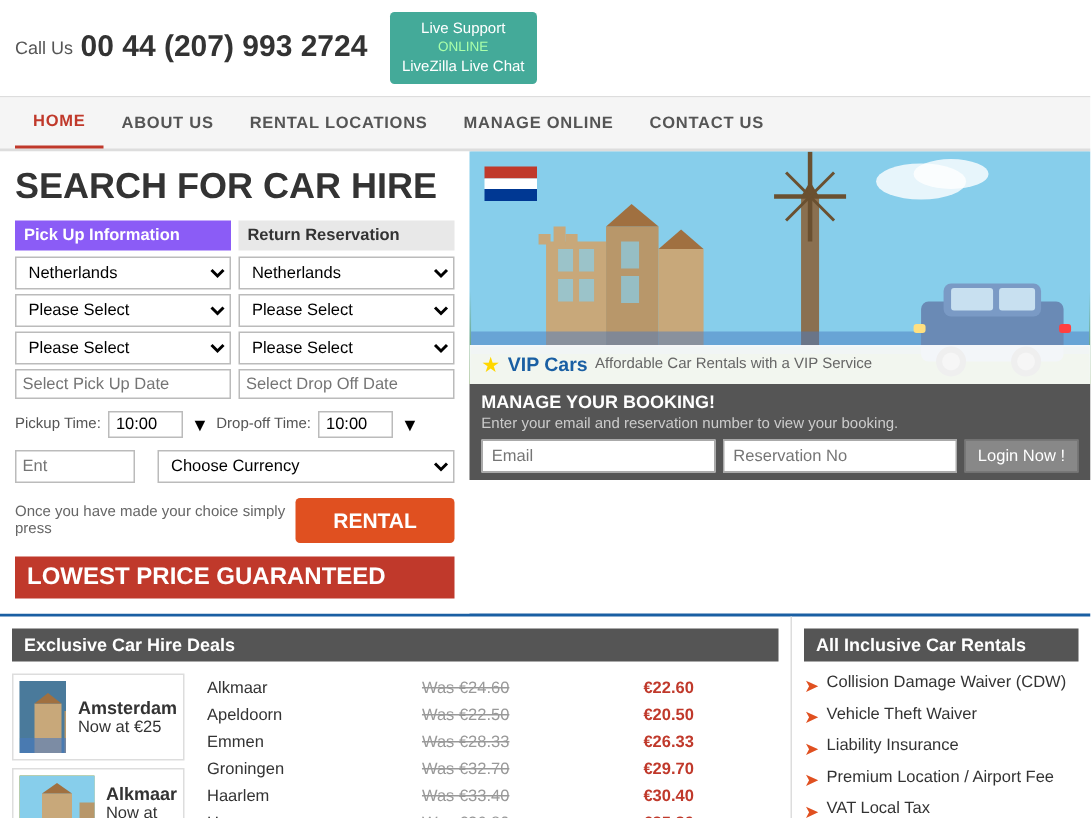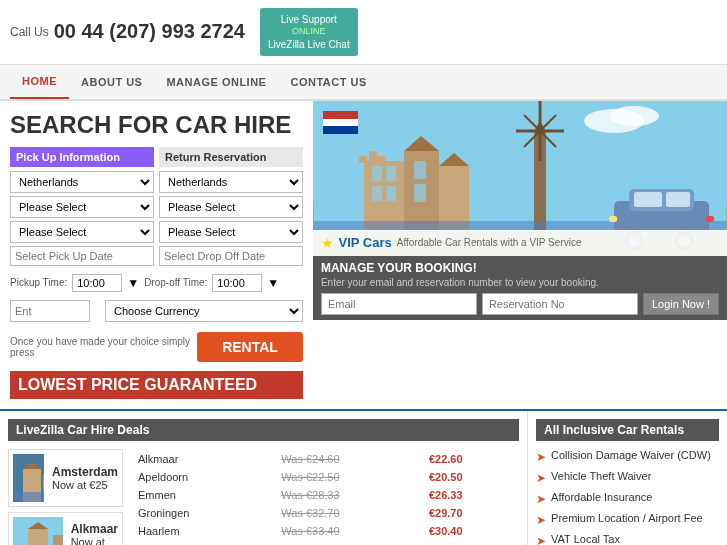--- a/index.html
+++ b/index.html
@@ -96,20 +96,21 @@
       <div>Live Support</div>
       <div class="online">ONLINE</div>
       <div>LiveZilla Live Chat</div>
     </div>
   </div>
 </div>
 
 <div class="nav">
   <a href="#" class="active">HOME</a>
   <a href="#">ABOUT US</a>
+  <a href="#">RENTAL LOCATIONS</a>
   <a href="#">MANAGE ONLINE</a>
   <a href="#">CONTACT US</a>
 </div>
 
 <div class="main">
 
   <div class="left-panel">
     <div class="search-title">SEARCH FOR CAR HIRE</div>
     <div class="search-form">
       <div class="form-cols">
@@ -242,21 +243,21 @@
         <input type="text" placeholder="Reservation No" style="flex: 1 1 0%; padding: 4px 6px; border: 1px solid rgb(170, 170, 170); font-size: 11px;">
         <button style="background:#888;color:#fff;border:1px solid #777;padding:4px 8px;font-size:11px;cursor:pointer;white-space:nowrap;">Login Now !</button>
       </div>
     </div>
   </div>
 </div>
 
 <div class="bottom">
 
   <div class="deals-section">
-    <div class="deals-title">LiveZilla Car Hire Deals</div>
+    <div class="deals-title">Exclusive Car Hire Deals</div>
     <div style="display:flex;gap:8px;">
 
       <div style="width:115px;">
         <div class="city-card">
           <div style="width:100px;height:48px;background:linear-gradient(135deg,#4a7a9b,#6a9ab5,#8ab5c5);position:relative;overflow:hidden;">
             <svg width="100" height="48" viewBox="0 0 100 48">
               <rect width="100" height="48" fill="#4a7a9b"></rect>
               <rect x="10" y="15" width="18" height="33" fill="#c8a87a"></rect>
               <polygon points="10,15 19,8 28,15" fill="#a07040"></polygon>
               <rect x="30" y="20" width="15" height="28" fill="#b8976a"></rect>
@@ -343,21 +344,21 @@
         <div class="sidebar-item">
           <span class="arrow">➤</span>
           <span>Collision Damage Waiver (CDW)</span>
         </div>
         <div class="sidebar-item">
           <span class="arrow">➤</span>
           <span>Vehicle Theft Waiver</span>
         </div>
         <div class="sidebar-item">
           <span class="arrow">➤</span>
-          <span>Affordable Insurance</span>
+          <span>Liability Insurance</span>
         </div>
         <div class="sidebar-item">
           <span class="arrow">➤</span>
           <span>Premium Location / Airport Fee</span>
         </div>
         <div class="sidebar-item">
           <span class="arrow">➤</span>
           <span>VAT Local Tax</span>
         </div>
       </div>

